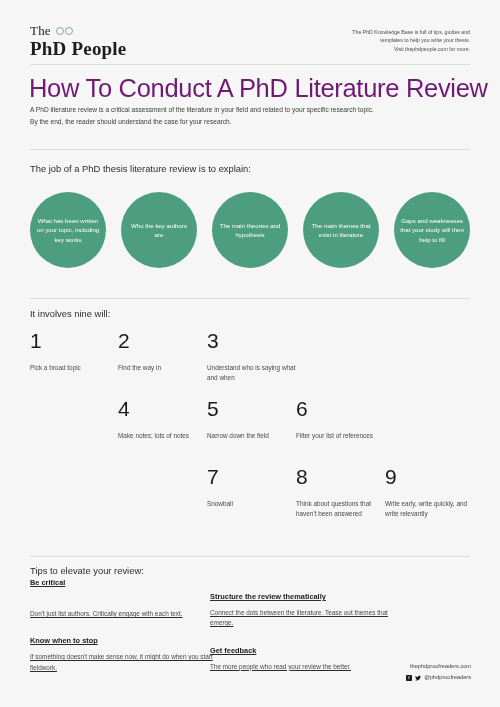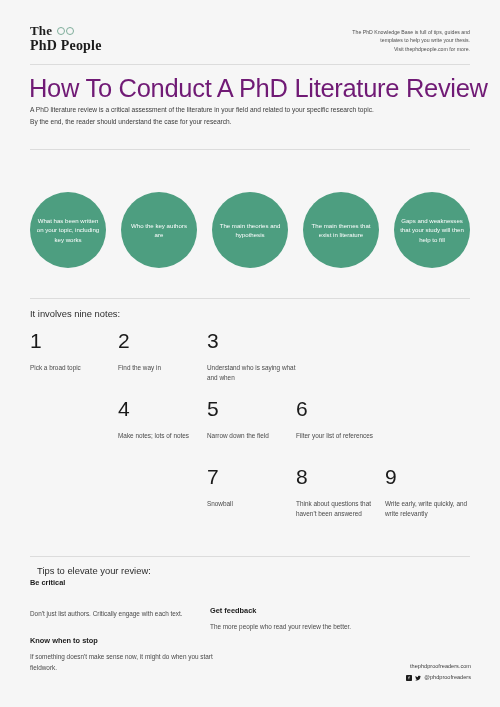--- a/index.html
+++ b/index.html
@@ -12,27 +12,27 @@
   }
   .page { position: relative; width: 500px; height: 707px; background: #f6f6f6; }
 
   
   .top-bar {
     position: absolute; left: 30px; top: 24px; width: 440px;
     display: flex; justify-content: space-between; align-items: flex-start;
   }
   .logo { font-family: "Liberation Serif", serif; line-height: 1.05; }
   .logo-line1 { display: flex; align-items: center; gap: 5px; }
-  .logo-the { font-size: 13px; font-weight: 700; letter-spacing: .2px; color: #1d1d1d; }
+  .logo-the { font-size: 13px; font-weight: 400; letter-spacing: .2px; color: #1d1d1d; }
   .glasses { display: inline-flex; align-items: center; gap: 1px; }
   .glasses span {
     width: 8px; height: 8px; border: 1.2px solid #7fae9b; border-radius: 50%;
     display: inline-block;
   }
-  .logo-line2 { font-size: 14px; font-weight: 700; letter-spacing: .2px; color: #1d1d1d; margin-top: 1px; }
+  .logo-line2 { font-size: 19px; font-weight: 700; letter-spacing: .2px; color: #1d1d1d; margin-top: 1px; }
 
   .kb-note {
     text-align: right; font-size: 5.2px; line-height: 1.62; color: #4e4e4e;
     max-width: 170px; padding-top: 4px;
   }
   .kb-note div { white-space: nowrap; }
 
   .rule { position: absolute; left: 30px; width: 440px; height: 1px; background: #dcdcdc; }
   #rule-top { top: 64px; }
   #rule-mid1 { top: 149px; }
@@ -48,21 +48,21 @@
     position: absolute; left: 30px; top: 104px; width: 442px;
     font-size: 6.6px; line-height: 1.75; color: #3b3b3b;
   }
 
   
   .section-head {
     position: absolute; font-size: 9.4px; font-weight: 400; color: #2d2d2d;
   }
   #circles-head { left: 30px; top: 163px; }
   #steps-head { left: 30px; top: 308px; }
-  #tips-head { left: 30px; top: 565px; margin-left: 7px; }
+  #tips-head { left: 30px; top: 565px; }
 
   .circles { position: absolute; left: 30px; top: 192px; width: 440px; height: 84px; }
   .circle {
     position: absolute; width: 76px; height: 76px; border-radius: 50%;
     background: #4d9e80; color: #ffffff;
     display: flex; align-items: center; justify-content: center; text-align: center;
     font-size: 6.1px; line-height: 1.52; padding: 6px;
   }
   .circle:nth-child(1) { left: 0px; }
   .circle:nth-child(2) { left: 91px; }
@@ -79,21 +79,21 @@
   }
   .step-text {
     font-size: 6.4px; line-height: 1.58; color: #4a4a4a; margin-top: 12px;
   }
 
   
   .tips { position: absolute; left: 30px; top: 578px; width: 440px; }
   .tip-col { position: absolute; width: 190px; }
   #tip-col-left { left: 0px; }
   #tip-col-right { left: 180px; }
-  .tip { margin-bottom: 17px; }
+  .tip { margin-bottom: 17px; text-decoration: underline; }
   .tip-title { font-size: 7.4px; font-weight: 700; color: #1c1c1c; margin-bottom: 7px; }
   .tip-body { font-size: 6.4px; line-height: 1.62; color: #4a4a4a; }
   #tip-be-critical .tip-title { margin-bottom: 0; }
 
   
   #tip-col-left .tip:first-child { margin-top: 0; }
 
   
   .footer {
     position: absolute; right: 29px; bottom: 25px;
@@ -131,20 +131,21 @@
 
   <h1 class="title">How To Conduct A PhD Literature Review</h1>
 
   <div class="subtitle">
     <div>A PhD literature review is a critical assessment of the literature in your field and related to your specific research topic.</div>
     <div>By the end, the reader should understand the case for your research.</div>
   </div>
 
   <div class="rule" id="rule-mid1"></div>
 
+  <div class="section-head" id="circles-head">The job of a PhD thesis literature review is to explain:</div>
 
   <div class="circles">
     <div class="circle">
         <span>What has been written on your topic, including key works</span>
       </div>
     <div class="circle">
         <span>Who the key authors are</span>
       </div>
     <div class="circle">
         <span>The main theories and hypothesis</span>
@@ -152,21 +153,21 @@
     <div class="circle">
         <span>The main themes that exist in literature</span>
       </div>
     <div class="circle">
         <span>Gaps and weaknesses that your study will then help to fill</span>
       </div>
   </div>
 
   <div class="rule" id="rule-mid2"></div>
 
-  <div class="section-head" id="steps-head">It involves nine notes:</div>
+  <div class="section-head" id="steps-head">It involves nine will:</div>
 
   <div class="steps">
     <div class="step" style="left:0px;  top:0px;">
       <div class="step-num">1</div>
       <div class="step-text">Pick a broad topic</div>
     </div>
     <div class="step" style="left:88px; top:0px;">
       <div class="step-num">2</div>
       <div class="step-text">Find the way in</div>
     </div>
@@ -212,20 +213,24 @@
         <div class="tip-title">Be critical</div>
         <div class="tip-body" style="margin-top:22px;">Don't just list authors. Critically engage with each text.</div>
       </div>
       <div class="tip" style="margin-top:14px;">
         <div class="tip-title">Know when to stop</div>
         <div class="tip-body">If something doesn't make sense now, it might do when you start fieldwork.</div>
       </div>
     </div>
 
     <div class="tip-col" id="tip-col-right" style="top:14px;">
+      <div class="tip">
+        <div class="tip-title">Structure the review thematically</div>
+        <div class="tip-body">Connect the dots between the literature. Tease out themes that emerge.</div>
+      </div>
       <div class="tip" style="margin-top:14px;">
         <div class="tip-title">Get feedback</div>
         <div class="tip-body">The more people who read your review the better.</div>
       </div>
     </div>
   </div>
 
   <div class="footer">
     <div>thephdproofreaders.com</div>
     <div class="footer-social">

